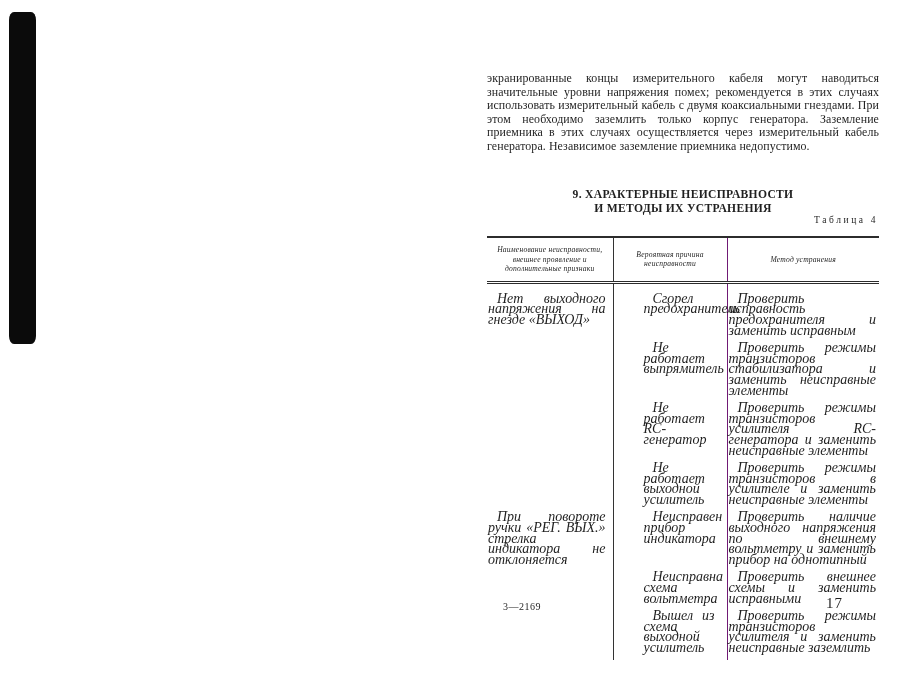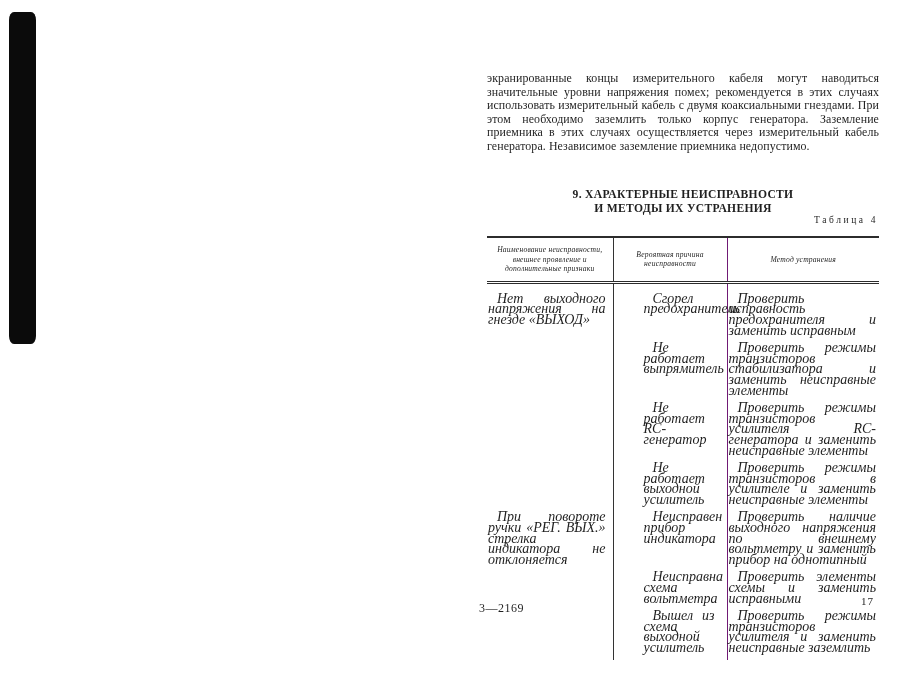--- a/index.html
+++ b/index.html
@@ -88,28 +88,28 @@
     text-align: justify;
   }
   tbody tr:first-child td { padding-top: 10px; }
   td.symptom { padding-right: 7px; padding-bottom: 6px; padding-left: 1px; }
   td.cause   { padding-left: 30px; padding-right: 12px; padding-bottom: 6px; }
   td.remedy  { padding-right: 3px;  padding-bottom: 6px; }
   .cell-p { margin: 0; text-indent: 9px; }
 
   .sig {
     position: absolute;
-    left: 479px; top: 601px;
-    font-size: 12px;
+    left: 503px; top: 601px;
+    font-size: 10px;
     letter-spacing: 0.5px;
   }
   .pagenum {
     position: absolute;
-    left: 861px; top: 595px;
-    font-size: 11px;
+    left: 826px; top: 595px;
+    font-size: 15px;
     letter-spacing: 1px;
   }
 </style>
 </head>
 <body>
 
 <div class="stage">
 
   <div class="scan-bar"></div>
 
@@ -182,21 +182,21 @@
             </td>
             <td class="remedy">
               <p class="cell-p">Проверить наличие выходного напряжения по внешнему вольтметру и заменить прибор на однотипный</p>
             </td>
           </tr>
           <tr>
             <td class="cause">
               <p class="cell-p">Неисправна схема вольтметра</p>
             </td>
             <td class="remedy">
-              <p class="cell-p">Проверить элементы схемы и заменить исправными</p>
+              <p class="cell-p">Проверить внешнее схемы и заменить исправными</p>
             </td>
           </tr>
           <tr>
             <td class="cause">
               <p class="cell-p">Вышел из схема выходной усилитель</p>
             </td>
             <td class="remedy">
               <p class="cell-p">Проверить режимы транзисторов усилителя и заменить неисправные заземлить</p>
             </td>
           </tr>

